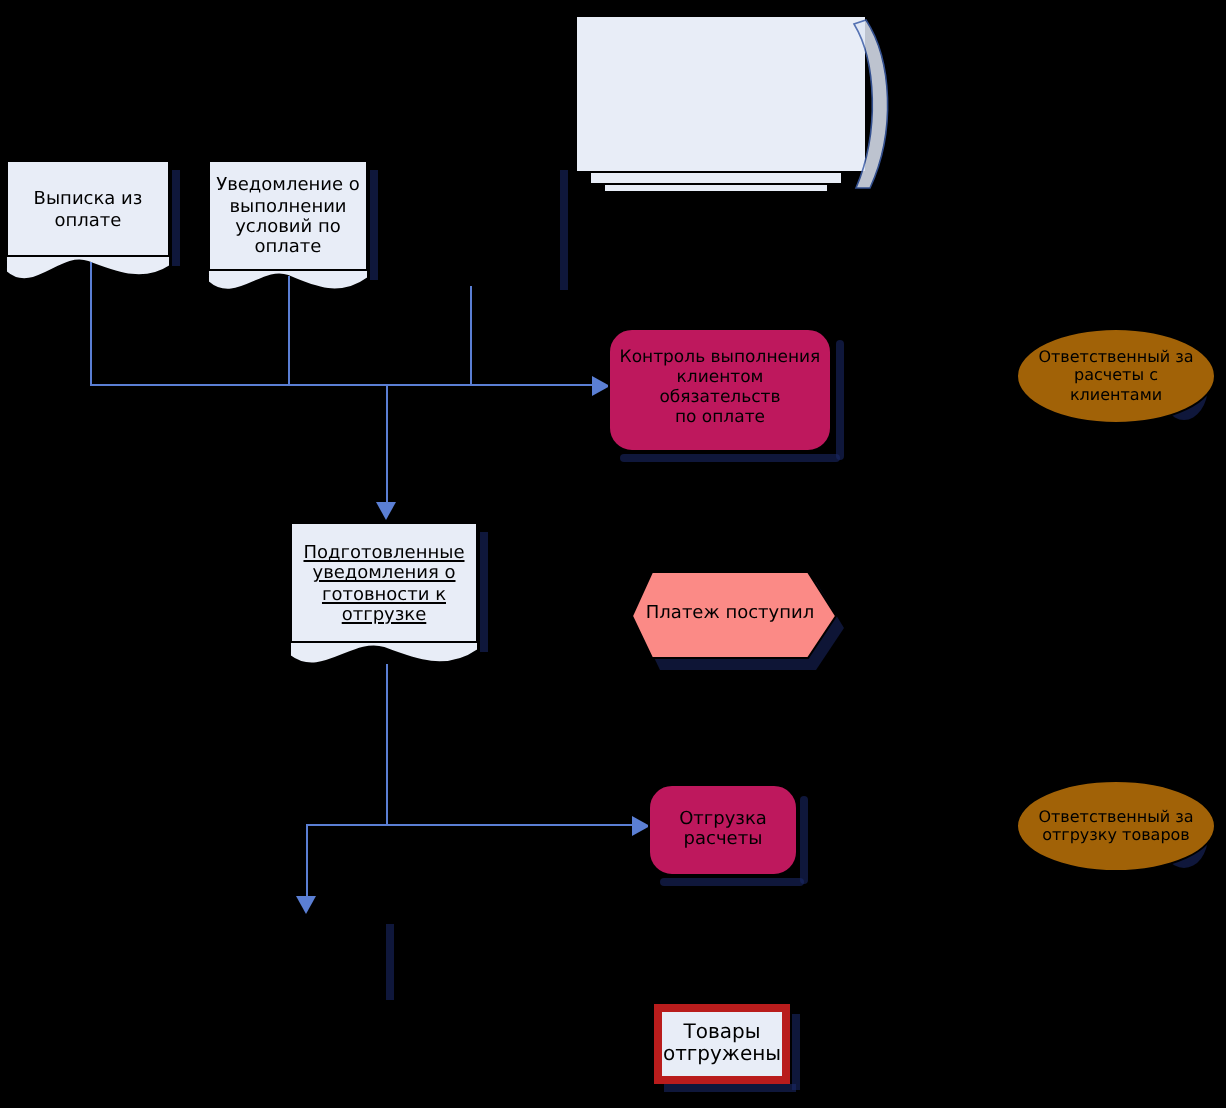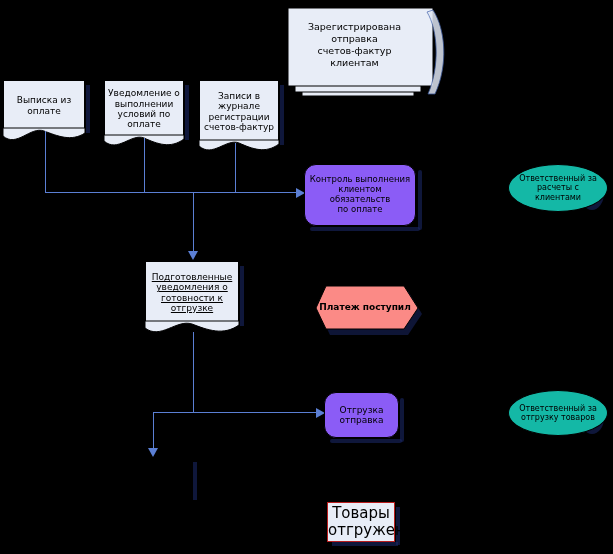--- a/index.html
+++ b/index.html
@@ -46,35 +46,35 @@
     height: 16px;
     overflow: visible;
   }
   .shadow {
     position: absolute;
     background: #1b2a6b;
     opacity: 0.55;
   }
   
   .proc {
-    background: #8b5cf6;
+    background: #be185d;
     border: 1px solid #000000;
     border-radius: 12px;
     font-size: 8.5px;
     align-items: center;
   }
   
   .rect {
     background: #e8edf7;
-    border: 1px solid #b91c1c;
-    font-size: 15px;
+    border: 4px solid #b91c1c;
+    font-size: 10px;
   }
   
   .ell {
-    background: #14b8a6;
+    background: #a16207;
     border: 1px solid #000000;
     border-radius: 50%;
     font-size: 8px;
   }
   
   .hexwrap {
     position: absolute;
   }
   .hexwrap .hexlabel {
     position: absolute;
@@ -132,22 +132,20 @@
 
 <div id="canvas">
 
   <div class="multidoc" style="left:288px; top:8px; width:155px; height:88px;">
     <svg width="168" height="102" viewBox="0 0 168 102" style="position:absolute;left:0;top:0;overflow:visible;">
       <path d="M14,78 L14,88 L126,88 L126,78 Z" fill="#e8edf7" stroke="#000" stroke-width="1"></path>
       <path d="M7,74 L7,84 L133,84 L133,74 Z" fill="#e8edf7" stroke="#000" stroke-width="1"></path>
       <path d="M0,0 L145,0 L145,78 L0,78 Z" fill="#e8edf7" stroke="#000" stroke-width="1"></path>
       <path d="M145,2 C158,22 160,58 147,86 L140,86 C152,58 150,22 139,4 Z" fill="#dfe6f4" stroke="#3d5ea8" stroke-width="0.8" opacity="0.85"></path>
     </svg>
-    <div class="mdlabel">Зарегистрирована отправка
-счетов-фактур клиентам</div>
   </div>
 
   <div class="shadow" style="left:86px; top:85px; width:4px; height:48px;"></div>
   <div class="node doc" style="left:3px; top:80px; width:82px; height:50px;">
     <span class="lbl">Выписка из оплате</span>
     <svg class="wave" viewBox="0 0 84 16" preserveAspectRatio="none">
       <path d="M0,0 L0,8 C14,20 28,-2 42,3 C56,8 70,14 84,5 L84,0 Z" fill="#e8edf7" stroke="#000" stroke-width="1"></path>
     </svg>
   </div>
 
@@ -156,29 +154,20 @@
     <span class="lbl">Уведомление о
 выполнении
 условий по
 оплате</span>
     <svg class="wave" viewBox="0 0 82 16" preserveAspectRatio="none">
       <path d="M0,0 L0,6 C14,18 28,-2 41,3 C55,9 68,14 82,4 L82,0 Z" fill="#e8edf7" stroke="#000" stroke-width="1"></path>
     </svg>
   </div>
 
   <div class="shadow" style="left:280px; top:85px; width:4px; height:60px;"></div>
-  <div class="node doc" style="left:199px; top:80px; width:80px; height:62px;">
-    <span class="lbl">Записи в
-журнале
-регистрации
-счетов-фактур</span>
-    <svg class="wave" viewBox="0 0 82 16" preserveAspectRatio="none">
-      <path d="M0,0 L0,6 C14,18 28,-2 41,3 C55,9 68,14 82,4 L82,0 Z" fill="#e8edf7" stroke="#000" stroke-width="1"></path>
-    </svg>
-  </div>
 
   <div class="ln lnv" style="left:45px; top:131px; height:62px;"></div>
   <div class="ln lnv" style="left:144px; top:138px; height:55px;"></div>
   <div class="ln lnv" style="left:235px; top:143px; height:50px;"></div>
   <div class="ln lnh" style="left:45px; top:192px; width:255px;"></div>
   <div class="arrow arrow-right" style="left:296px; top:188px;"></div>
 
   <div class="ln lnv" style="left:193px; top:192px; height:60px;"></div>
   <div class="arrow arrow-down" style="left:188px; top:251px;"></div>
 
@@ -206,34 +195,34 @@
     <svg class="wave" viewBox="0 0 96 16" preserveAspectRatio="none">
       <path d="M0,0 L0,7 C16,19 32,-2 48,3 C64,9 80,15 96,4 L96,0 Z" fill="#e8edf7" stroke="#000" stroke-width="1"></path>
     </svg>
   </div>
 
   <div class="hexwrap" style="left:312px; top:284px; width:114px; height:52px;">
     <svg width="114" height="52" viewBox="0 0 114 52" style="position:absolute;left:0;top:0;">
       <path d="M14,4 L92,4 L106,27 L92,48 L14,48 L4,27 Z" fill="#1b2a6b" opacity="0.5" transform="translate(4,3)"></path>
       <path d="M14,2 L92,2 L106,24 L92,45 L14,45 L4,24 Z" fill="#fb8a86" stroke="#000" stroke-width="1"></path>
     </svg>
-    <div class="hexlabel" style="bottom:7px; right:8px;font-weight:bold;">Платеж поступил</div>
+    <div class="hexlabel" style="bottom:7px; right:8px;">Платеж поступил</div>
   </div>
 
   <div class="ln lnv" style="left:193px; top:332px; height:80px;"></div>
   <div class="ln lnh" style="left:153px; top:412px; width:167px;"></div>
   <div class="arrow arrow-right" style="left:316px; top:408px;"></div>
   <div class="ln lnv" style="left:153px; top:412px; height:38px;"></div>
   <div class="arrow arrow-down" style="left:148px; top:448px;"></div>
 
   <div class="shadow" style="left:400px; top:398px; width:4px; height:44px; border-radius:2px;"></div>
   <div class="shadow" style="left:330px; top:439px; width:72px; height:4px; border-radius:2px;"></div>
   <div class="node proc" style="left:324px; top:392px; width:75px; height:46px; font-size:9px;">
     <span class="lbl">Отгрузка
-отправка</span>
+расчеты</span>
   </div>
 
   <div class="shadow" style="left:580px; top:402px; width:24px; height:32px; border-radius:50%;"></div>
   <div class="node ell" style="left:508px; top:390px; width:100px; height:46px;">
     <span class="lbl">Ответственный за
 отгрузку товаров</span>
   </div>
 
   <div class="shadow" style="left:193px; top:462px; width:4px; height:38px;"></div>
 

